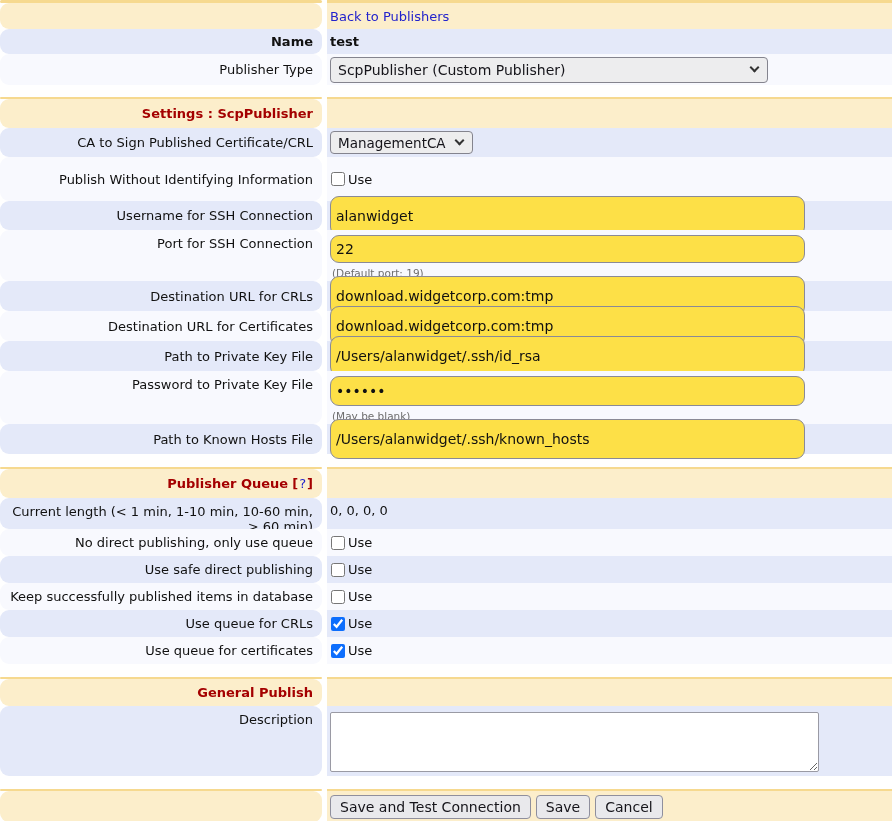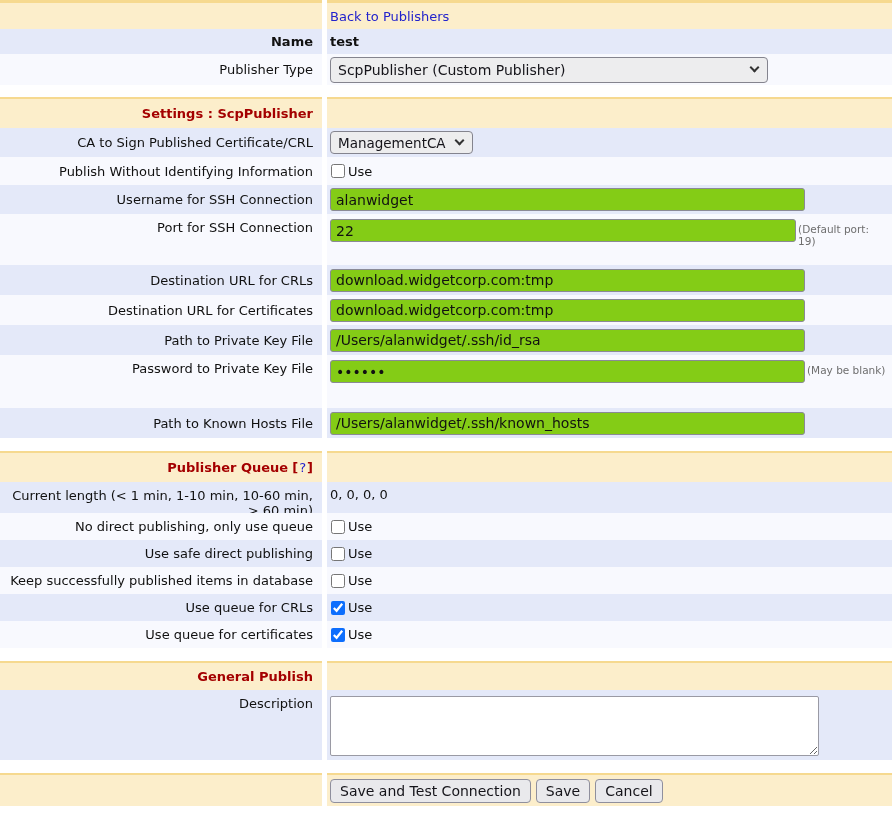--- a/index.html
+++ b/index.html
@@ -15,42 +15,42 @@
   }
   *{box-sizing:border-box;}
   html,body{margin:0;padding:0;background:var(--page-bg);}
   body{
     width:892px;height:821px;overflow:hidden;
     font-family:"DejaVu Sans","Liberation Sans",sans-serif;
     font-size:13px;color:#111;
   }
   .row{display:flex;width:892px;}
   .cl{flex:0 0 322px;width:322px;display:flex;align-items:center;justify-content:flex-end;
-      text-align:right;padding:2px 9px 2px 6px;}
+      text-align:right;padding:2px 9px 2px 6px;border-radius:9px;}
   .cr{flex:1;margin-left:5px;display:flex;align-items:center;padding:2px 4px 2px 3px;}
   .bg-head .cl,.bg-head .cr{background:var(--section-header-bg);}
   .bg-a .cl,.bg-a .cr{background:var(--row-alt-bg);}
   .bg-b .cl,.bg-b .cr{background:var(--row-bg);}
   .strip .cl,.strip .cr{background:var(--section-strip);padding:0;}
   .strip3{height:3px;}
   .strip2{height:2px;}
   .h26{height:26px;} .h25{height:25px;} .h31{height:31px;justify-content:center;} .h29{height:29px;}
-  .h28{height:28px;} .h30{height:30px;} .h51{height:51px;} .h53{height:53px;}
+  .h28{height:44px;} .h30{height:30px;} .h51{height:51px;} .h53{height:53px;}
   .h46{height:31px;} .h27{height:27px;} .h70{height:70px;}
   .gap12{height:12px;} .gap13{height:13px;}
   .tall .cl{align-items:flex-start;padding-top:6px;}
-  .tall .cr{align-items:flex-start;justify-content:flex-start;padding-top:5px;}
+  .tall .cr{align-items:flex-start;flex-direction:column;justify-content:flex-start;padding-top:5px;}
   .bold{font-weight:bold;}
   .section-title{font-weight:bold;color:var(--section-title-color);}
   a.link{color:var(--link-color);text-decoration:none;cursor:pointer;}
   .help-bracket{font-weight:bold;color:var(--section-title-color);}
   .help-q{color:var(--link-color);text-decoration:none;cursor:pointer;font-weight:normal;margin:0 1px;}
   .ti{
-    width:475px;height:23px;border:1px solid #8A8A96;border-radius:3px;
-    font-family:inherit;font-size:14px;padding:1px 5px;background:#84cc16;color:#111;
+    width:475px;height:40px;border:1px solid #8A8A96;border-radius:9px;
+    font-family:inherit;font-size:14px;padding:1px 5px;background:#fde047;color:#111;
   }
   .hint{font-size:10.5px;color:var(--hint-color);margin-top:4px;padding-left:2px;}
   .select-wrap{position:relative;display:inline-block;}
   select{
     appearance:none;-webkit-appearance:none;
     background:#EDEDEE;border:1px solid #84848E;border-radius:4px;
     font-family:inherit;color:#15141A;cursor:pointer;
   }
   .sel-big{width:438px;height:26px;font-size:14px;padding:2px 28px 2px 7px;}
   .sel-small{height:23px;font-size:13.5px;padding:1px 26px 1px 7px;}

